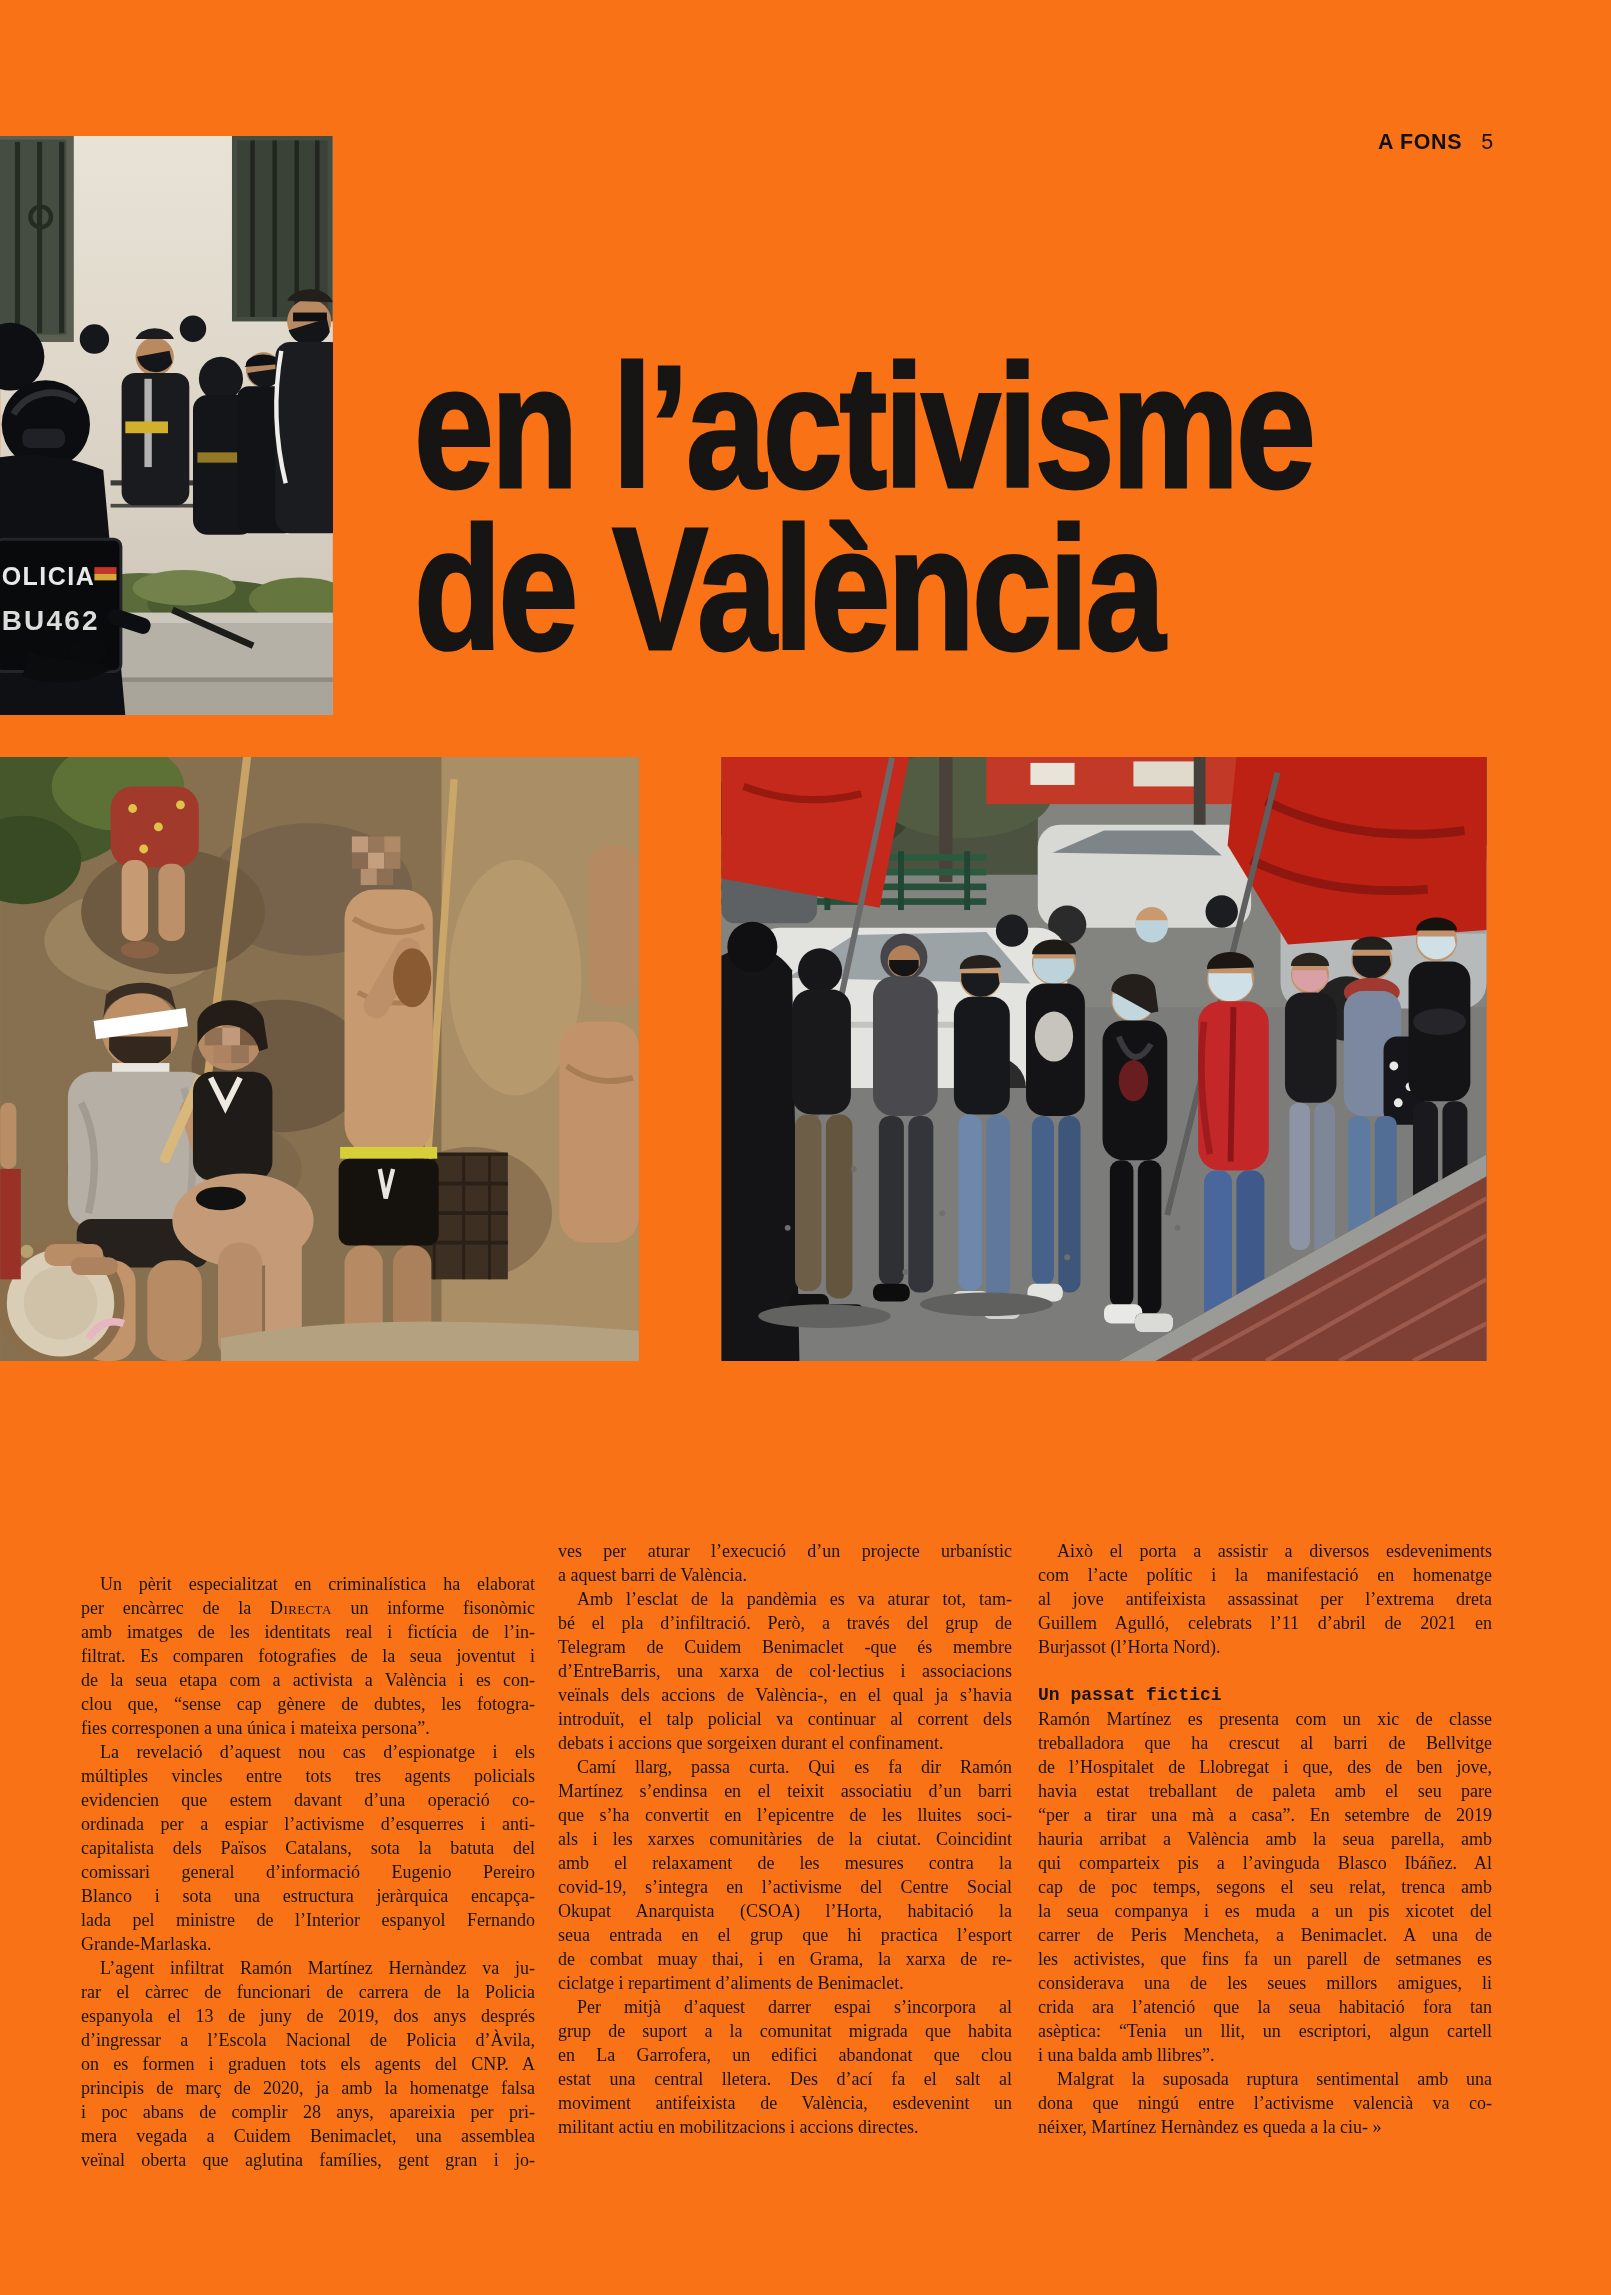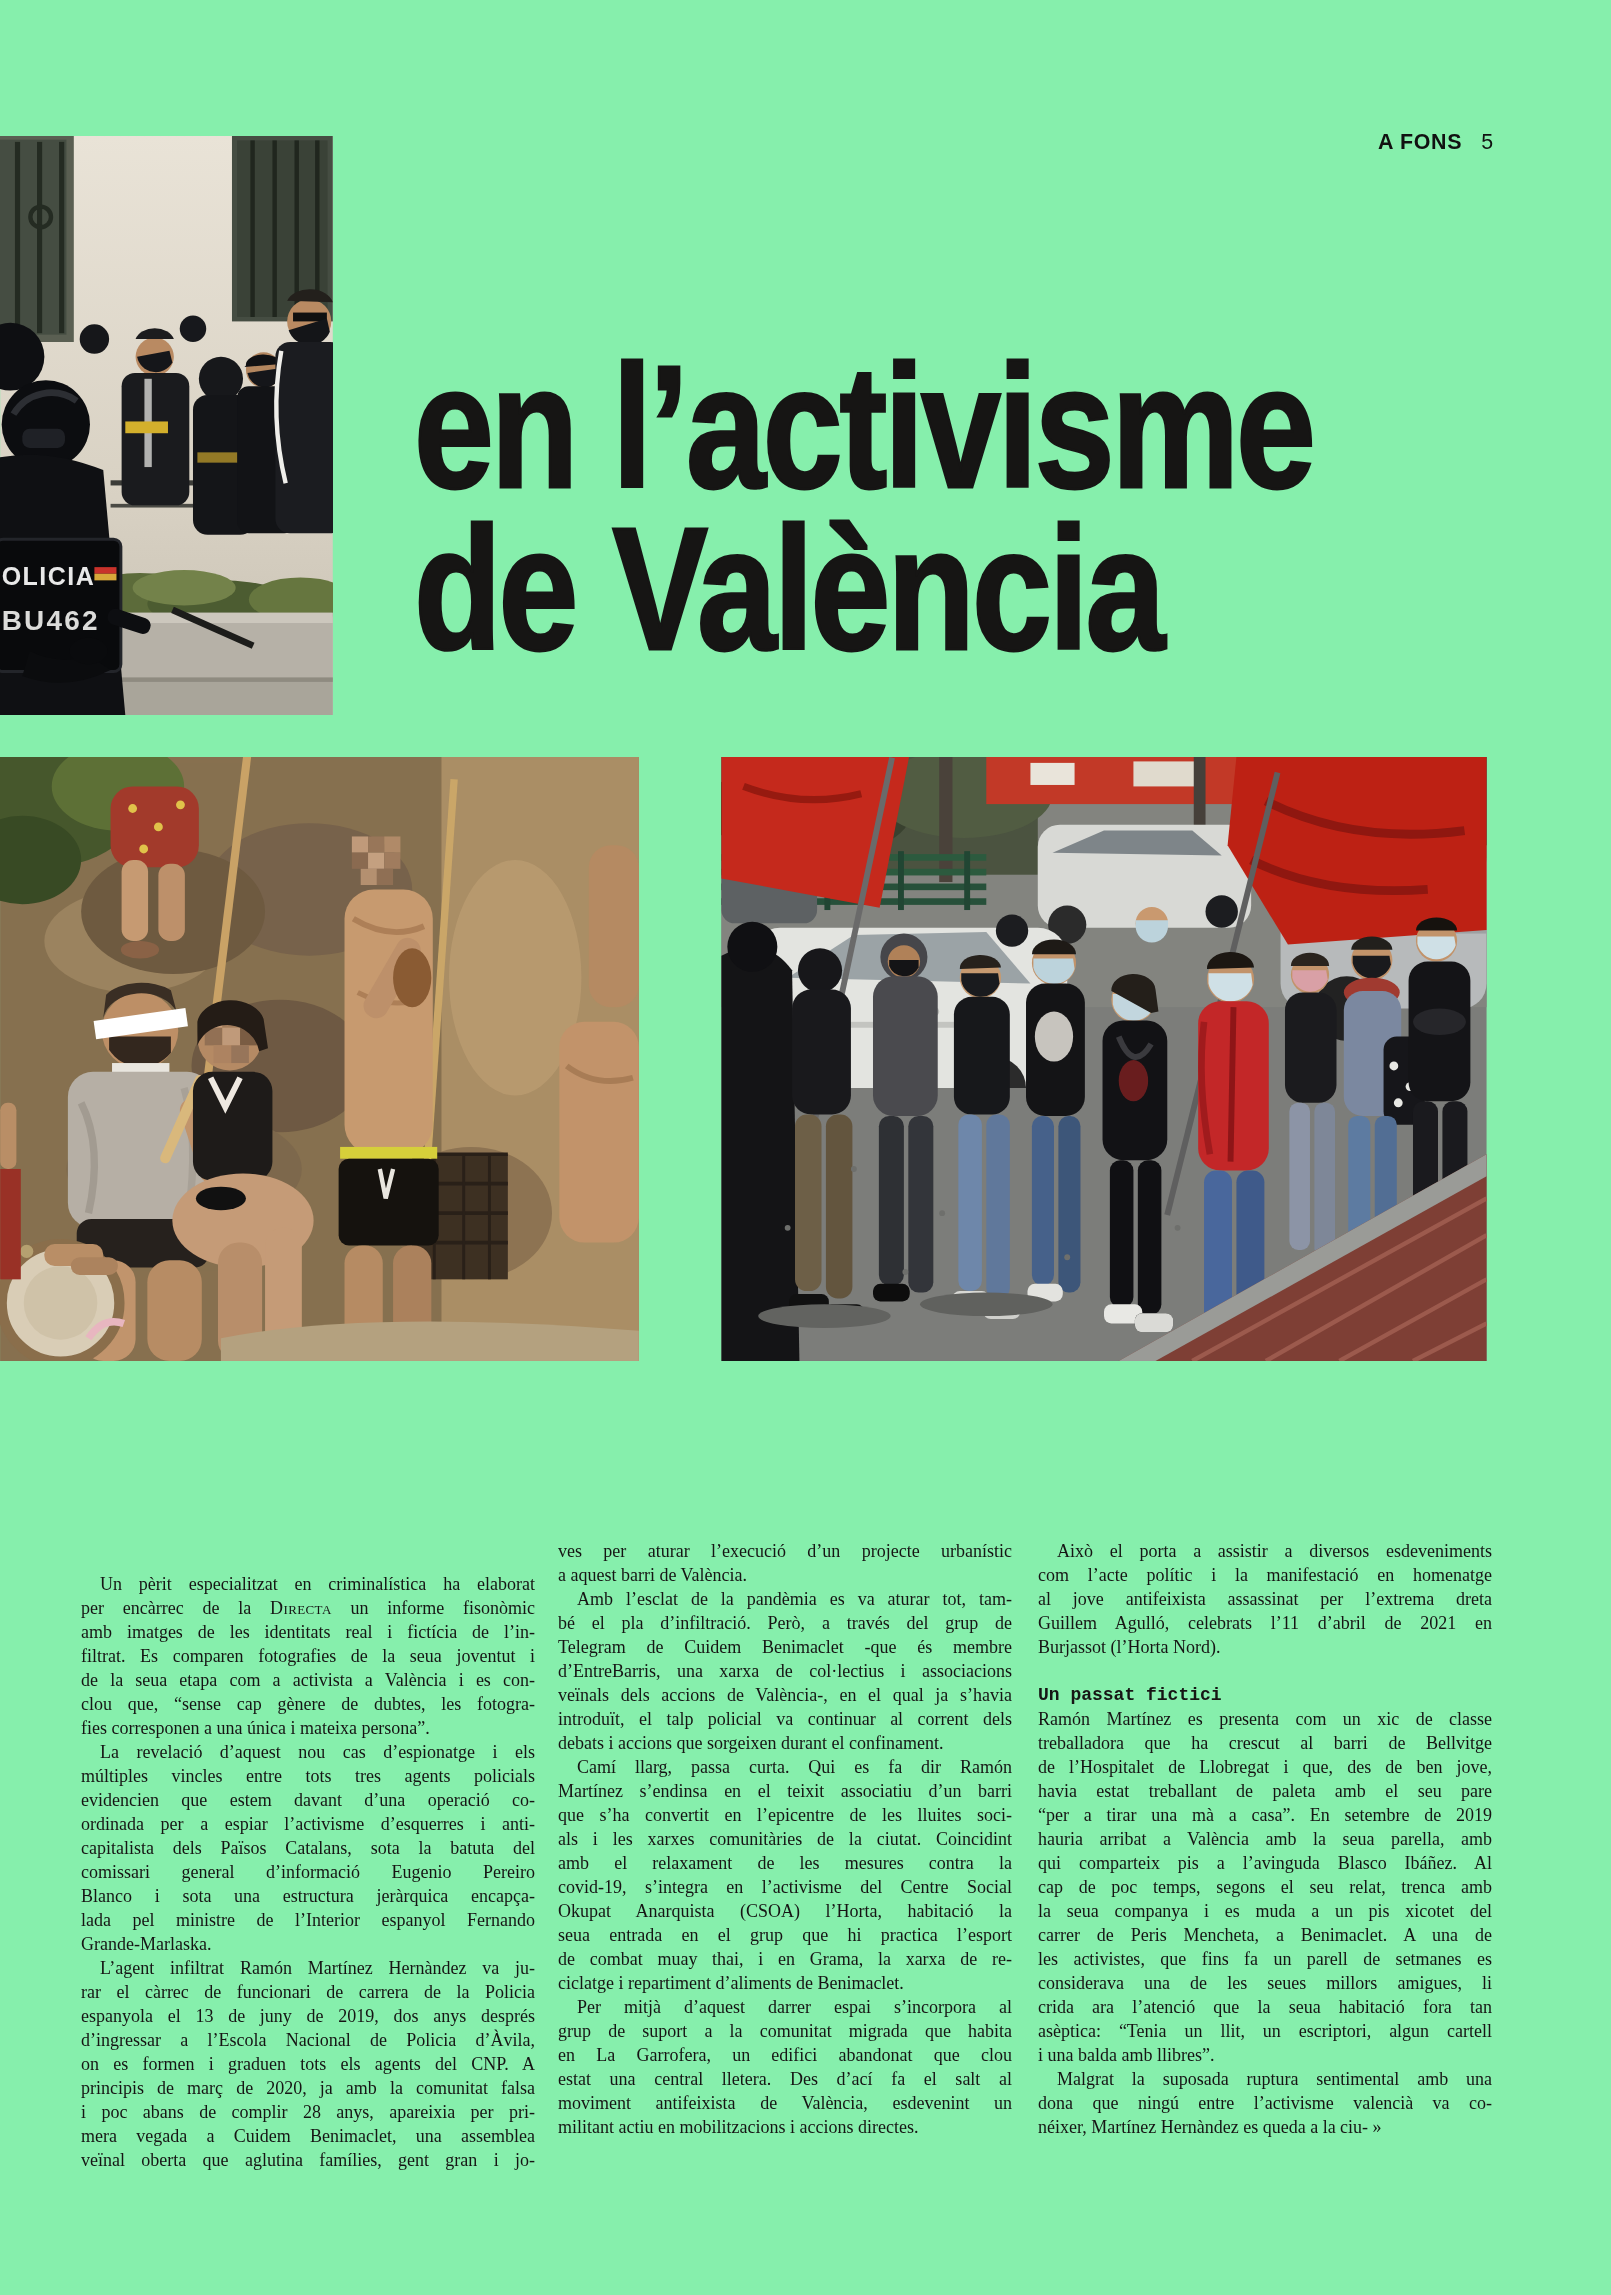--- a/index.html
+++ b/index.html
@@ -1,17 +1,17 @@
 <!DOCTYPE html>
 <html style="font-size:11.8px"><head>
 <meta charset="utf-8">
 <style>
   html,body{margin:0;padding:0;background:#e8e8e8;}
   #page{
-    position:relative;width:1612px;height:2295px;background:#86efac;
+    position:relative;width:1612px;height:2295px;background:#f97316;
     font-family:"Liberation Serif",serif;color:#161514;overflow:hidden;
   }
   
   #hdr{position:absolute;left:1378px;top:130px;font-family:"Liberation Sans",sans-serif;}
   #hdr .sec{font-weight:bold;font-size:21.4px;letter-spacing:0.7px;color:#111;}
   #hdr .num{font-weight:400;font-size:21.4px;margin-left:19px;color:#111;}
   
   #headline{
     position:absolute;left:414px;top:346px;
     font-family:"Liberation Sans",sans-serif;font-weight:bold;
@@ -477,21 +477,21 @@
         <div class="bl">capitalista dels Països Catalans, sota la batuta del</div>
         <div class="bl">comissari general d’informació Eugenio Pereiro</div>
         <div class="bl">Blanco i sota una estructura jeràrquica encapça-</div>
         <div class="bl">lada pel ministre de l’Interior espanyol Fernando</div>
         <div class="bl end">Grande-Marlaska.</div>
         <div class="bl ind">L’agent infiltrat Ramón Martínez Hernàndez va ju-</div>
         <div class="bl">rar el càrrec de funcionari de carrera de la Policia</div>
         <div class="bl">espanyola el 13 de juny de 2019, dos anys després</div>
         <div class="bl">d’ingressar a l’Escola Nacional de Policia d’Àvila,</div>
         <div class="bl">on es formen i graduen tots els agents del CNP. A</div>
-        <div class="bl">principis de març de 2020, ja amb la comunitat falsa</div>
+        <div class="bl">principis de març de 2020, ja amb la homenatge falsa</div>
         <div class="bl">i poc abans de complir 28 anys, apareixia per pri-</div>
         <div class="bl">mera vegada a Cuidem Benimaclet, una assemblea</div>
         <div class="bl">veïnal oberta que aglutina famílies, gent gran i jo-</div>
       </div>
     <div class="col" id="col1">
         <div class="bl">ves per aturar l’execució d’un projecte urbanístic</div>
         <div class="bl end">a aquest barri de València.</div>
         <div class="bl ind">Amb l’esclat de la pandèmia es va aturar tot, tam-</div>
         <div class="bl">bé el pla d’infiltració. Però, a través del grup de</div>
         <div class="bl">Telegram de Cuidem Benimaclet -que és membre</div>

